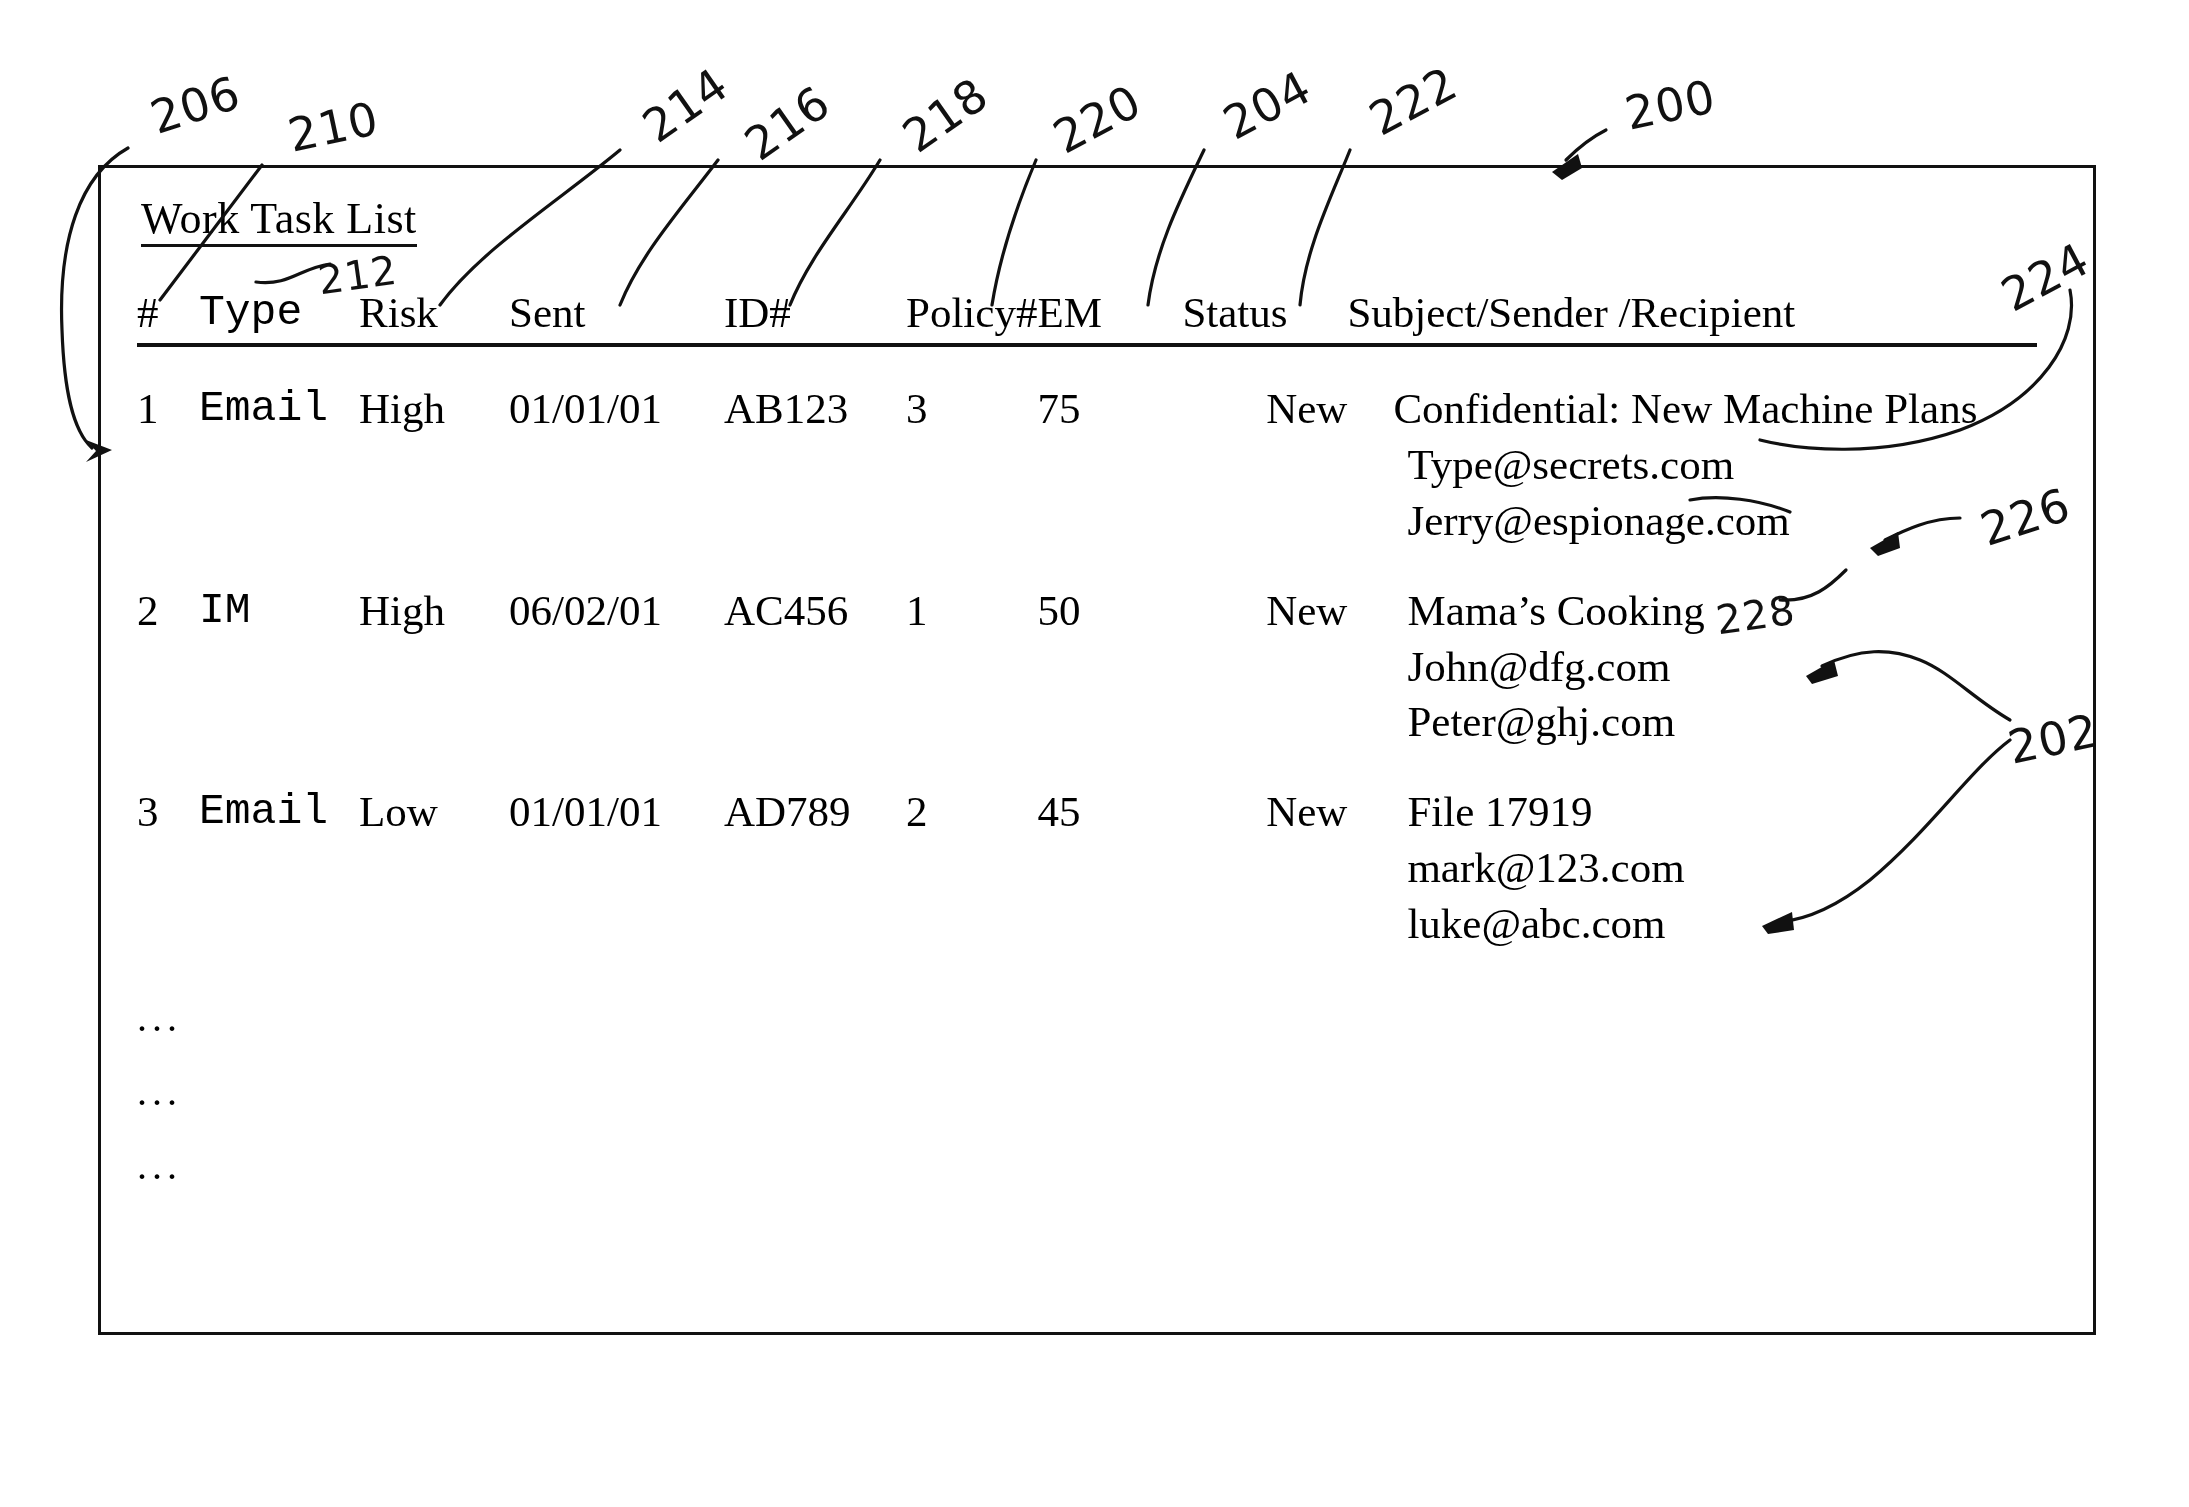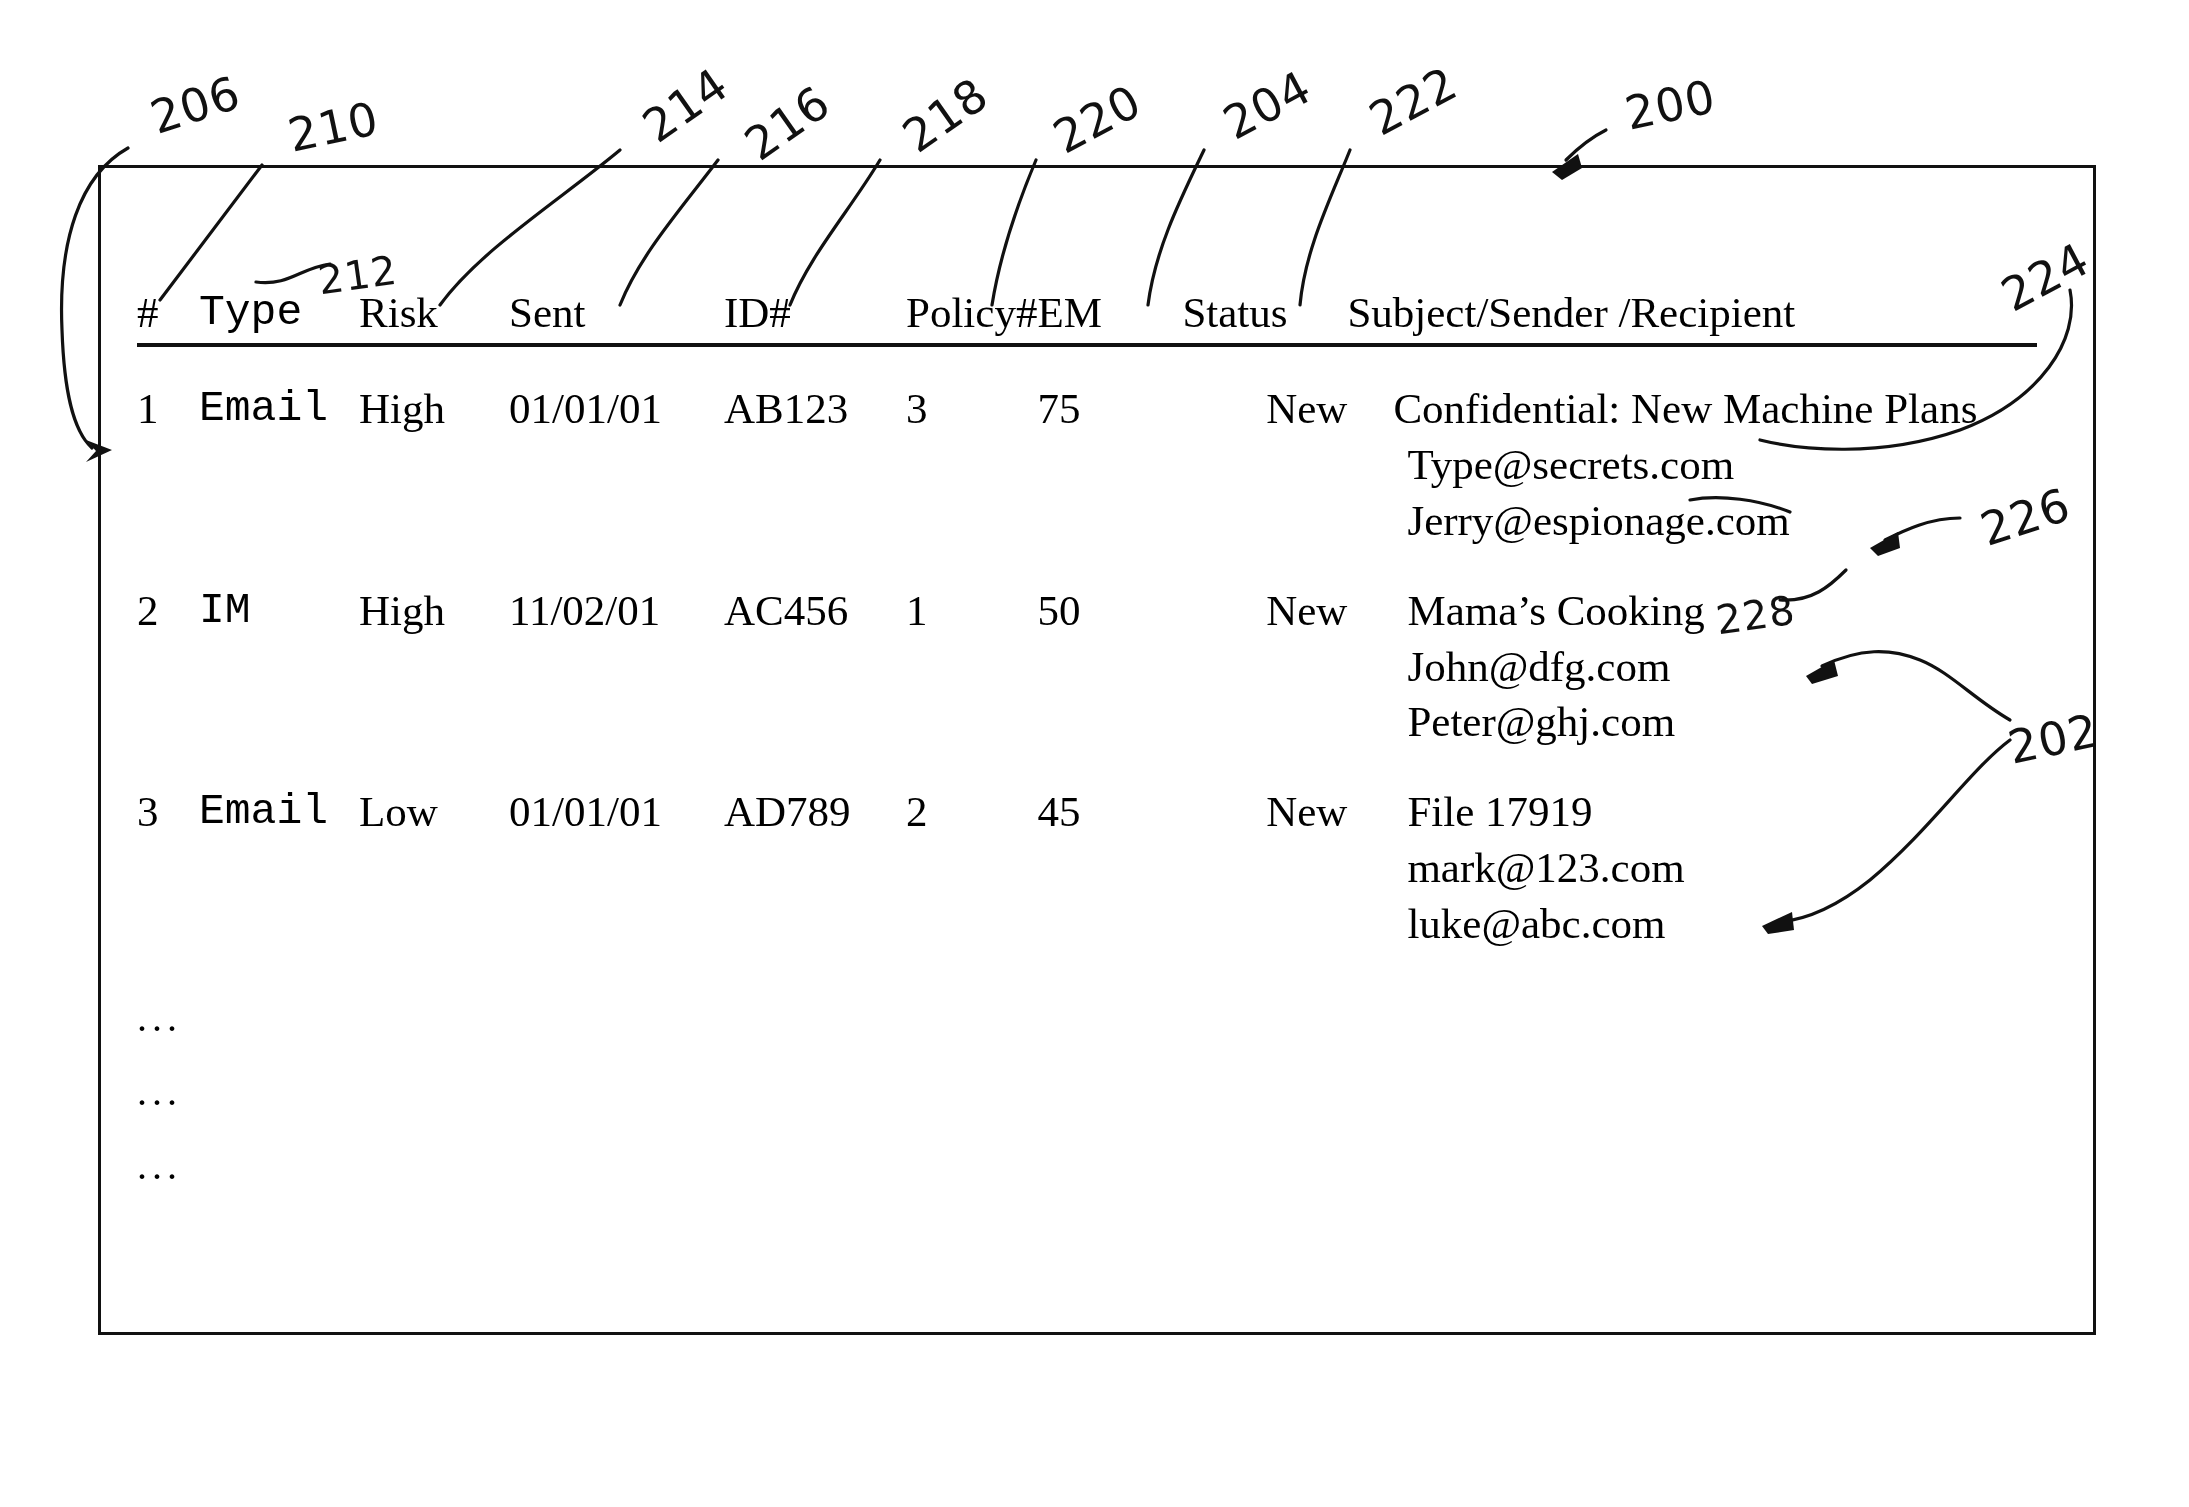--- a/index.html
+++ b/index.html
@@ -129,20 +129,23 @@
   }
   #leaders polygon.arrow {
     fill: #111;
   }
 </style>
 </head>
 <body>
 
 <div id="figure-box">
 
+  <div id="table-title">
+    <span class="titletext">Work Task List</span>
+  </div>
 
   <table id="task-table">
     <thead>
       <tr>
         <th class="col-num">#</th>
         <th class="col-type">Type</th>
         <th class="col-risk">Risk</th>
         <th class="col-sent">Sent</th>
         <th class="col-id">ID#</th>
         <th class="col-policy">Policy#</th>
@@ -166,21 +169,21 @@
           <span class="subject-line">Confidential: New Machine Plans</span>
           <span class="subject-line addr">Type@secrets.com</span>
           <span class="subject-line addr">Jerry@espionage.com</span>
         </td>
       </tr>
 
       <tr>
         <td class="col-num">2</td>
         <td class="col-type">IM</td>
         <td class="col-risk">High</td>
-        <td class="col-sent">11/02/01</td>
+        <td class="col-sent">06/02/01</td>
         <td class="col-id">AC456</td>
         <td class="col-policy cell-center">1</td>
         <td class="col-em cell-center">50</td>
         <td class="col-status">New</td>
         <td class="col-subject">
           <span class="subject-line addr">Mama’s Cooking</span>
           <span class="subject-line addr">John@dfg.com</span>
           <span class="subject-line addr">Peter@ghj.com</span>
         </td>
       </tr>

